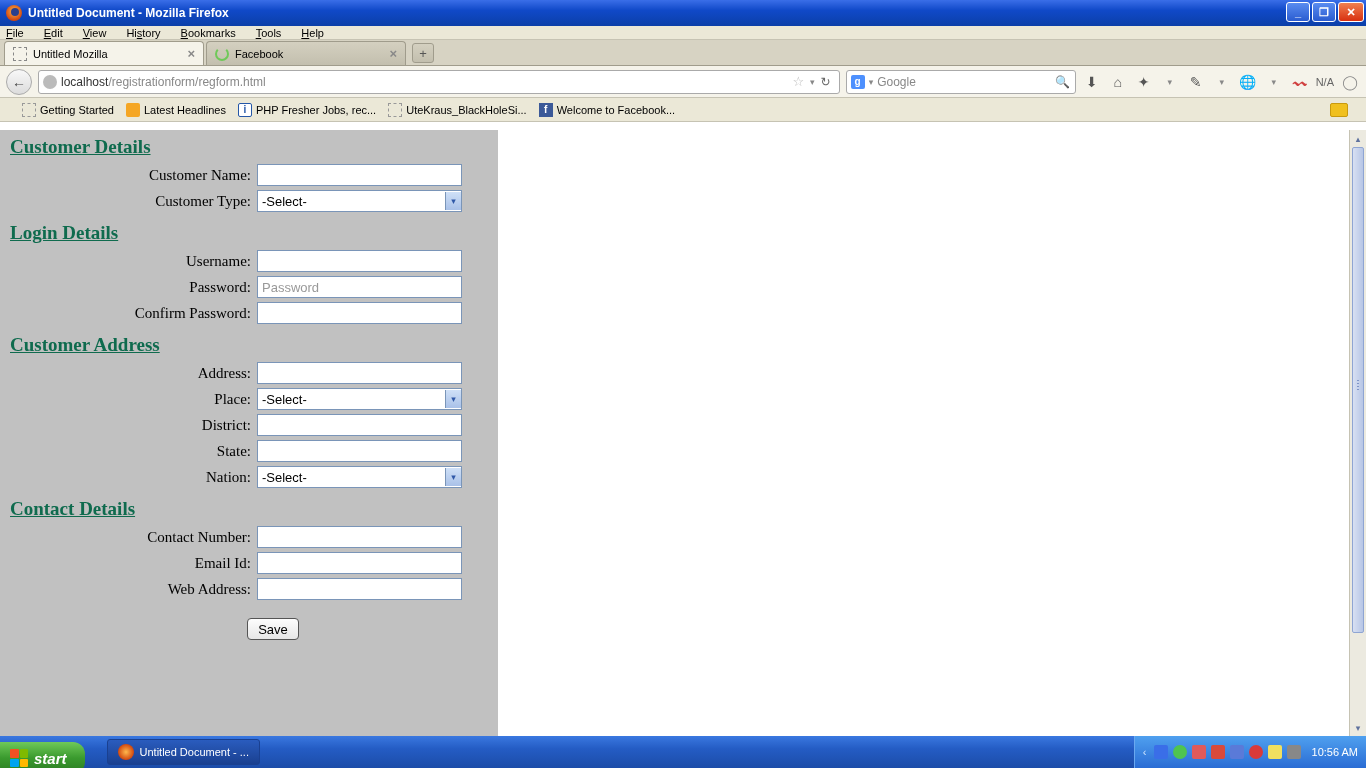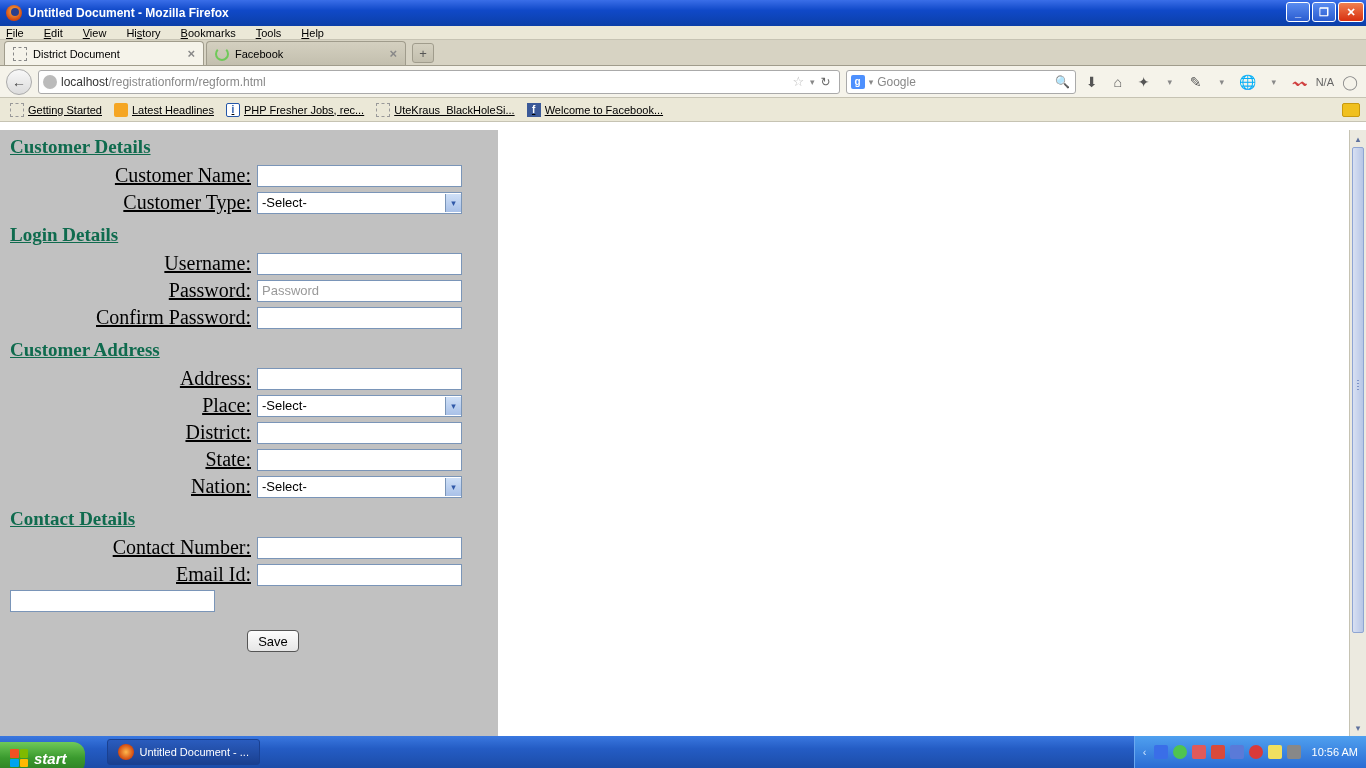--- a/index.html
+++ b/index.html
@@ -46,21 +46,21 @@
 .searchbar { width:230px; height:24px; background:#fff; border:1px solid #aaa; border-radius:3px; display:flex; align-items:center; padding:0 4px; font-size:12px; }
 .searchbar .g { width:14px;height:14px;background:#4d90fe;color:#fff;display:flex;align-items:center;justify-content:center;font-size:10px;font-weight:bold;border-radius:2px;margin-right:2px; }
 .searchbar .down { color:#888; font-size:9px; margin:0 4px 0 2px; }
 .searchbar .sp { color:#888; flex:1; }
 .searchbar .mag { color:#4676c9; font-size:12px; }
 .ticon { width:20px; height:20px; display:flex; align-items:center; justify-content:center; color:#555; font-size:14px; }
 .ticon.sm { font-size:9px; color:#888; }
 .naspan { font-size:11px; color:#666; }
 
 
-.bmbar { height:24px; background:#ebe8d7; border-bottom:1px solid #c6c3b3; display:flex; align-items:center; padding:0 6px; font-size:11px; gap:4px;text-decoration:underline; }
+.bmbar { height:24px; background:#ebe8d7; border-bottom:1px solid #c6c3b3; display:flex; align-items:center; padding:0 18px; font-size:11px; gap:4px; }
 .bm { display:flex; align-items:center; gap:4px; padding:0 4px; cursor:default;}
 .bm .icn { width:14px; height:14px; }
 .bm .dashed { border:1px dashed #999; }
 .bm .rss { background:#f5a623; border-radius:2px; }
 .bm .fb { background:#3b5998; color:#fff; font-size:10px; font-weight:bold; display:flex;align-items:center;justify-content:center; }
 .bm .indeed { background:#fff; border:1px solid #2557a7; color:#2557a7; font-size:10px; font-weight:bold; display:flex;align-items:center;justify-content:center; border-radius:2px;}
 .bmright { margin-left:auto; width:18px;height:14px;background:#f0c01e;border:1px solid #c99a0e;border-radius:2px; }
 
 
 .viewport { position:absolute; top:130px; left:0; right:0; bottom:32px; background:#fff; display:flex; }
@@ -69,21 +69,21 @@
 .vscroll { width:17px; background:#eceae0; border-left:1px solid #c6c3b3; position:relative; }
 .vscroll .arrow{height:17px;background:#eceae0;display:flex;align-items:center;justify-content:center;font-size:9px;color:#5f729e;}
 .vscroll .track{position:absolute;top:17px;bottom:17px;left:0;right:0;}
 .vscroll .thumb{position:absolute;top:0;left:2px;right:2px;height:85%;background:linear-gradient(90deg,#d8e0f2,#b7c6e6);border:1px solid #8fa5d3;border-radius:2px;}
 .vscroll .grips{position:absolute;top:48%;left:4px;right:4px;height:12px;background:repeating-linear-gradient(#7f95c7,#7f95c7 1px,transparent 1px,transparent 3px);}
 
 
 .section-h { font-family:"Times New Roman",serif; font-size:19px; font-weight:bold; color:#0f6b4e; text-decoration:underline; margin:10px 0 6px 0; }
 .section-h.first{ margin-top:0; }
 .frow { display:flex; align-items:center; margin:4px 0; }
-.frow label { width:247px; text-align:right; padding-right:6px; font-size:20px;text-decoration:underline; }
+.frow label { width:247px; text-align:right; padding-right:6px; font-size:15px; }
 .frow .inp { width:205px; height:22px; border:1px solid #7a95b8; background:#fff; font-size:13px; padding:0 4px; font-family:Arial; }
 .frow .inp::placeholder{color:#999;}
 .frow .sel { width:205px; height:22px; border:1px solid #7a95b8; background:#fff; font-size:13px; font-family:Arial; display:flex; align-items:center; justify-content:space-between; padding-left:4px; }
 .frow .sel .sd { width:16px; height:18px; background:linear-gradient(#cfe0f7,#a9c1e8); border-left:1px solid #7a95b8; display:flex; align-items:center; justify-content:center; color:#3058a8; font-size:9px; }
 .savebtn { margin:18px 0 0 237px; width:52px; height:22px; border:1px solid #555; border-radius:4px; background:linear-gradient(#fdfdfd,#e6e6e6); font-size:13px; font-family:Arial; display:flex;align-items:center;justify-content:center; }
 
 
 .taskbar { position:absolute; bottom:0; left:0; right:0; height:32px; background:linear-gradient(#3a78e0,#245cc4 40%,#1c4ca8); display:flex; align-items:center; color:#fff; font-size:11px; }
 .start { height:32px; padding:0 18px 0 10px; background:linear-gradient(#6fc959,#3a9a2e 50%,#2a7a22); display:flex; align-items:center; gap:6px; font-style:italic; font-weight:bold; font-size:15px; border-radius:0 12px 12px 0;margin-top:12px; }
 .start .logo { width:18px;height:18px;display:grid;grid-template-columns:1fr 1fr;grid-template-rows:1fr 1fr;gap:1px; }
@@ -116,21 +116,21 @@
   <span><u>V</u>iew</span>
   <span>Hi<u>s</u>tory</span>
   <span><u>B</u>ookmarks</span>
   <span><u>T</u>ools</span>
   <span><u>H</u>elp</span>
 </div>
 
 <div class="tabstrip">
   <div class="tab active">
     <div class="tab-icon dashed"></div>
-    <div class="txt">District Document</div>
+    <div class="txt">Untitled Mozilla</div>
     <div class="close">×</div>
   </div>
   <div class="tab inactive">
     <div class="tab-icon spin"></div>
     <div class="txt">Facebook</div>
     <div class="close">×</div>
   </div>
   <div class="newtab">+</div>
 </div>
 
@@ -249,20 +249,21 @@
     <div class="section-h">Contact Details</div>
     <div class="frow">
       <label>Contact Number:</label>
       <input class="inp" style="">
     </div>
     <div class="frow">
       <label>Email Id:</label>
       <input class="inp" style="">
     </div>
     <div class="frow">
+      <label>Web Address:</label>
       <input class="inp" style="">
     </div>
 
     <div class="savebtn">Save</div>
   </div>
   <div class="pgrest"></div>
   <div class="vscroll">
     <div class="arrow">▴</div>
     <div class="track">
       <div class="thumb">

